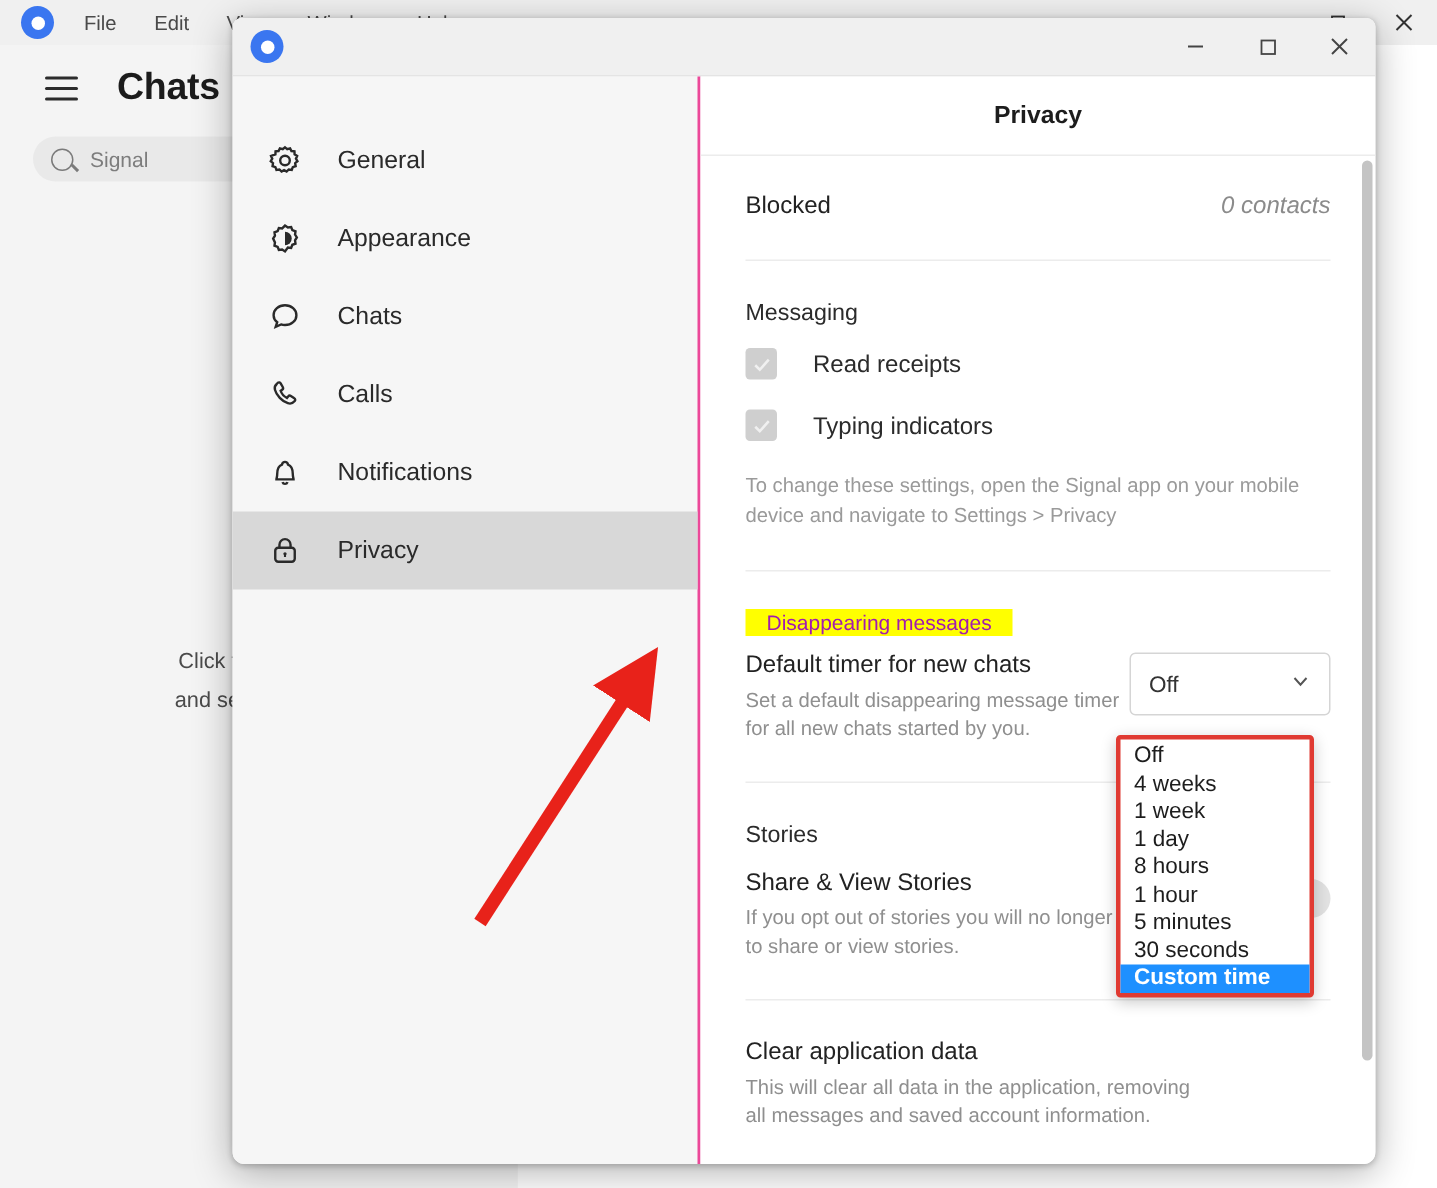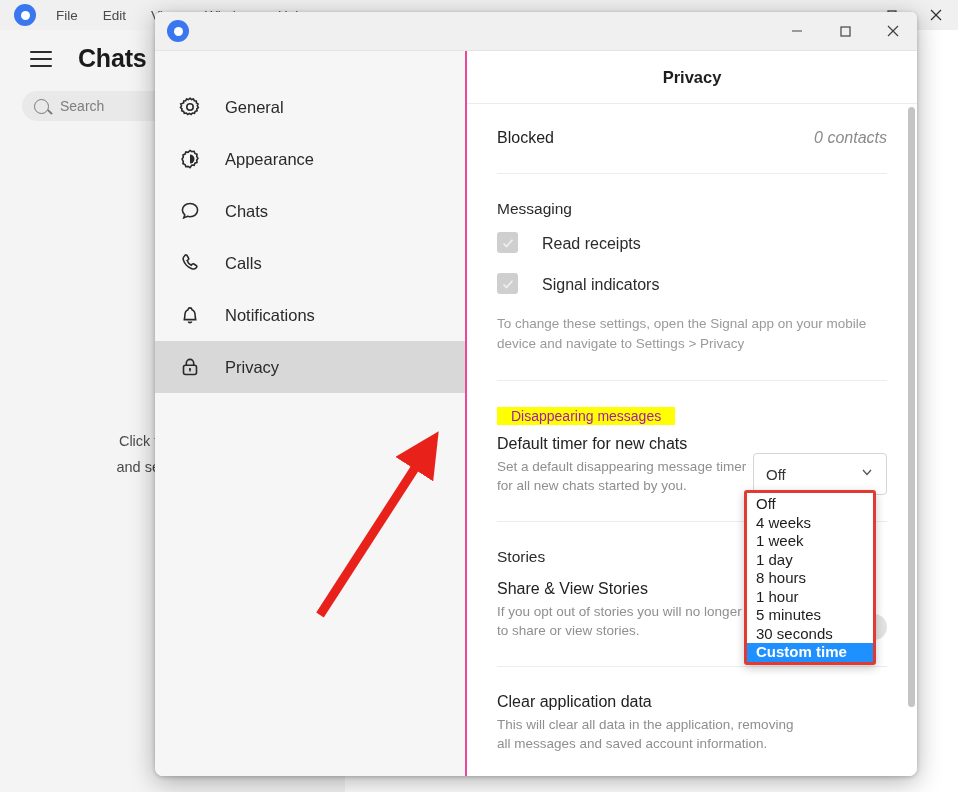--- a/index.html
+++ b/index.html
@@ -299,21 +299,21 @@
     color: #222;
     margin-bottom: 4px;
   }
   .item-desc {
     font-size: 13.5px;
     color: #8f8f8f;
     line-height: 19px;
   }
   .flexrow {
     display: flex;
-    align-items: flex-end;
+    align-items: flex-start;
     justify-content: space-between;
   }
   .flexrow .txtcol { max-width: 300px; }
 
   
   #timer-select {
     width: 134px; height: 42px;
     border: 1px solid #d5d5d5;
     border-radius: 4px;
     background: #fff;
@@ -453,21 +453,21 @@
     <div id="bg-left-head">
       <span id="hamburger">
           <span></span>
           <span></span>
           <span></span>
         </span>
       <span id="chats-title">Chats</span>
     </div>
     <div id="bg-search">
       <span class="magnifier"></span>
-      <span id="bg-search-text">Search</span>
+      <span id="bg-search-text">Signal</span>
     </div>
     <div id="bg-empty-msg">
       <div><span>Click the </span><b>compo</b></div>
       <div>and search for yo</div>
       <div>to r</div>
     </div>
   </div>
 
   <div id="bg-empty"></div>
 </div>
@@ -584,21 +584,21 @@
                 </svg>
             </span>
             <span class="check-label">Read receipts</span>
           </div>
           <div class="check-row">
             <span class="chkbox">
               <svg width="14" height="14" viewBox="0 0 14 14">
                   <polyline points="2.5,7.5 5.5,10.5 11.5,3.8" fill="none" stroke="#f0f0f0" stroke-width="1.7"></polyline>
                 </svg>
             </span>
-            <span class="check-label">Signal indicators</span>
+            <span class="check-label">Typing indicators</span>
           </div>
           <div class="hint">To change these settings, open the Signal app on your mobile device and navigate to Settings &gt; Privacy</div>
         </div>
 
         <div class="section">
           <div style="margin-bottom:10px;">
             <span class="sec-title-hl">Disappearing messages</span>
           </div>
           <div class="flexrow">
             <div class="txtcol">

